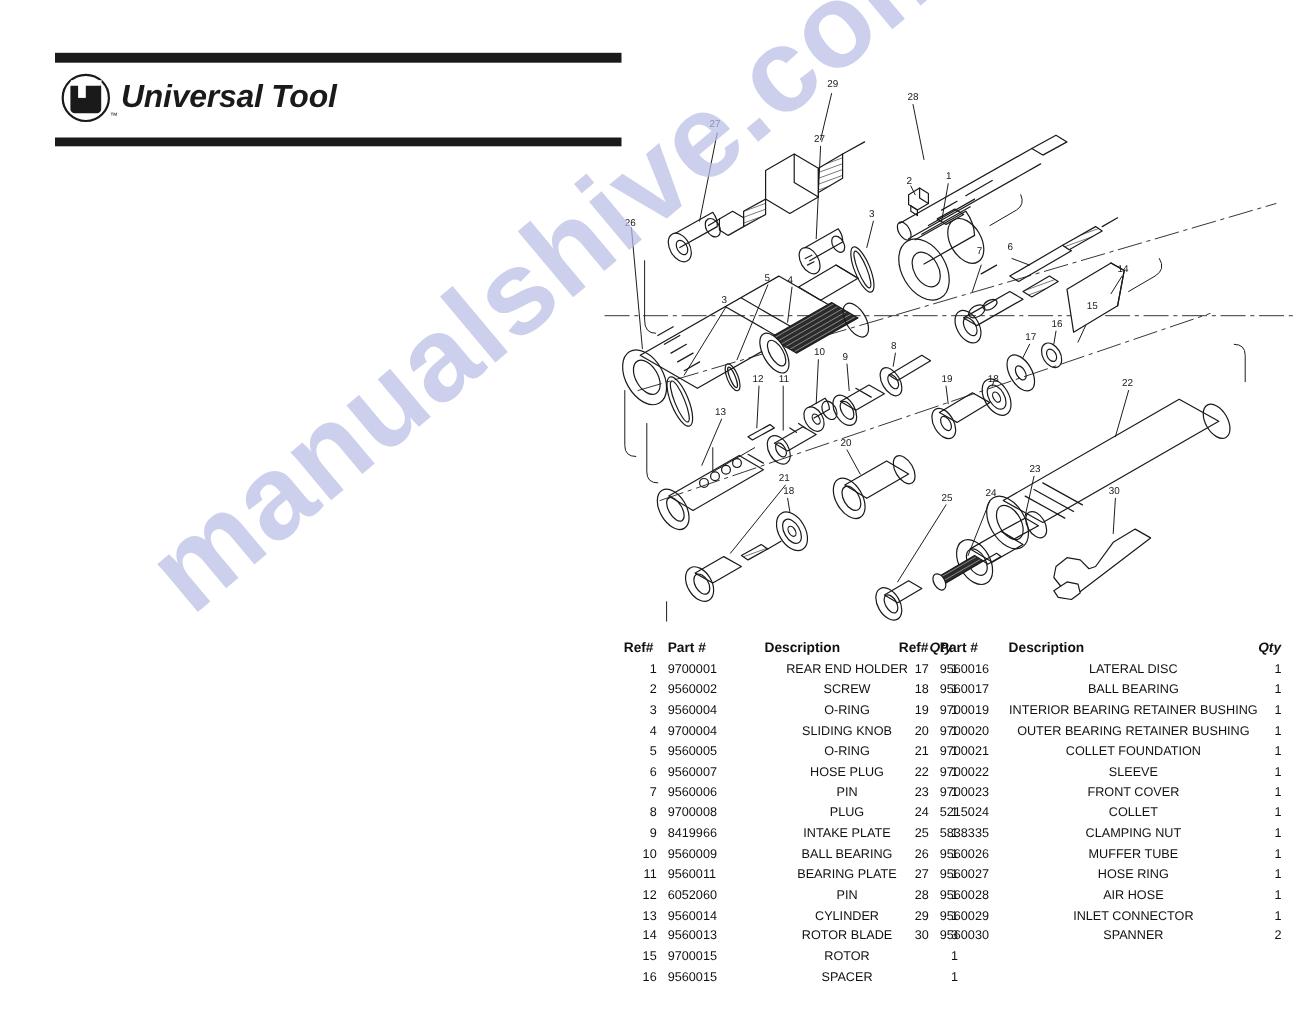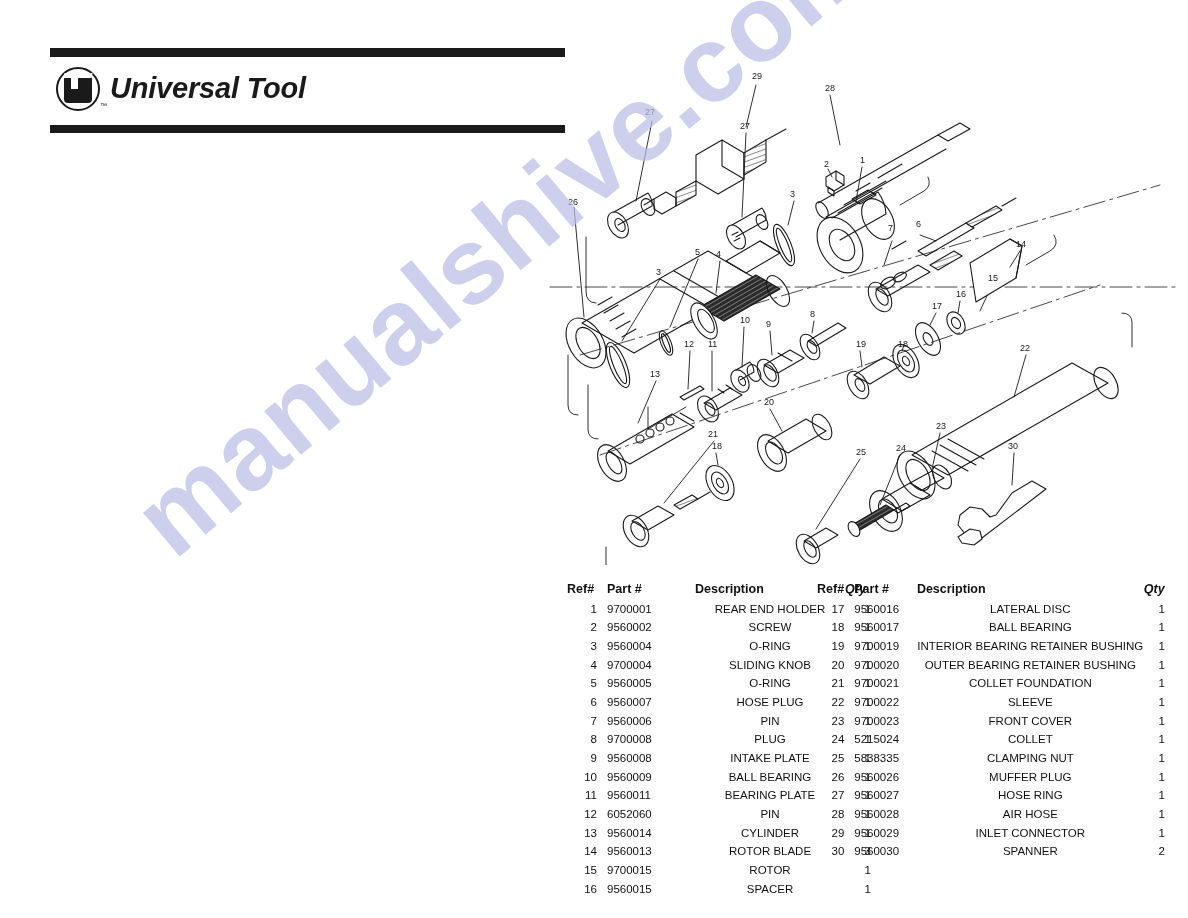--- a/index.html
+++ b/index.html
@@ -574,21 +574,21 @@
           <td class="col-qty">1</td>
         </tr>
         <tr>
           <td class="col-ref">8</td>
           <td class="col-part">9700008</td>
           <td class="col-desc">PLUG</td>
           <td class="col-qty">1</td>
         </tr>
         <tr>
           <td class="col-ref">9</td>
-          <td class="col-part">9560008</td>
+          <td class="col-part">8419966</td>
           <td class="col-desc">INTAKE PLATE</td>
           <td class="col-qty">1</td>
         </tr>
         <tr>
           <td class="col-ref">10</td>
           <td class="col-part">9560009</td>
           <td class="col-desc">BALL BEARING</td>
           <td class="col-qty">1</td>
         </tr>
         <tr>
@@ -690,21 +690,21 @@
         </tr>
         <tr>
           <td class="col-ref">25</td>
           <td class="col-part">5838335</td>
           <td class="col-desc">CLAMPING NUT</td>
           <td class="col-qty">1</td>
         </tr>
         <tr>
           <td class="col-ref">26</td>
           <td class="col-part">9560026</td>
-          <td class="col-desc">MUFFER PLUG</td>
+          <td class="col-desc">MUFFER TUBE</td>
           <td class="col-qty">1</td>
         </tr>
         <tr>
           <td class="col-ref">27</td>
           <td class="col-part">9560027</td>
           <td class="col-desc">HOSE RING</td>
           <td class="col-qty">1</td>
         </tr>
         <tr>
           <td class="col-ref">28</td>

